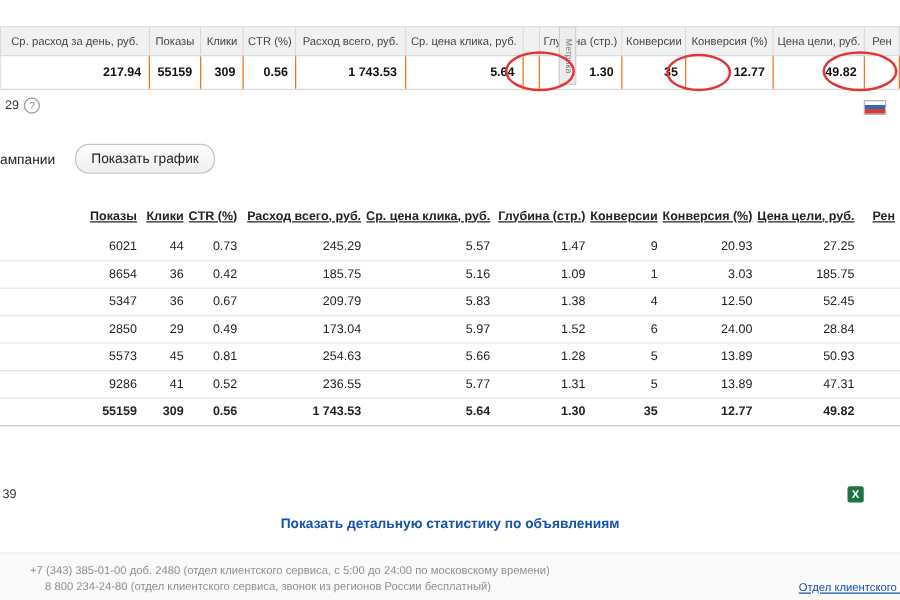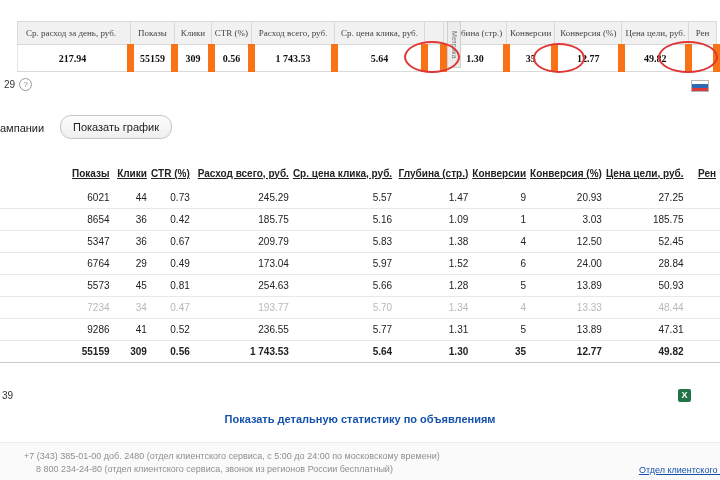--- a/index.html
+++ b/index.html
@@ -7,33 +7,33 @@
     position:relative;
     width:720px;height:480px;
     overflow:hidden;
     background:#fff;
     font-family:"Liberation Sans", sans-serif;
     color:#222;
   }
   table{border-collapse:collapse;table-layout:fixed;}
 
   
-  .summary-wrap{position:absolute;top:21px;left:17px;font-family:Liberation Serif, serif;}
+  .summary-wrap{position:absolute;top:21px;left:0;}
   .summary th{
     font-size:9px;font-weight:normal;color:#444;
     background:#f1f1f1;border:1px solid #d9d9d9;
     padding:3px 3px;text-align:center;height:16px;
     overflow:hidden;white-space:nowrap;
   }
   .summary th.first{text-align:left;padding-left:8px;}
   .summary td{
     font-size:10px;font-weight:bold;color:#111;
-    border-left:1px solid #e6e6e6;border-right:7px solid #f97316;
+    border-left:1px solid #e6e6e6;border-right:1px solid #f97316;
     border-bottom:1px solid #d9d9d9;
-    padding:6px 6px;text-align:center;height:14px;
+    padding:6px 6px;text-align:right;height:14px;
     white-space:nowrap;overflow:hidden;
   }
   .metrika-tab{
     position:absolute;top:21px;left:447px;width:14px;height:47px;
     background:#ececec;border:1px solid #cfcfcf;box-sizing:border-box;
     writing-mode:vertical-rl;font-size:7px;color:#777;
     display:flex;align-items:center;justify-content:center;
     overflow:hidden;cursor:pointer;
   }
 
@@ -234,53 +234,41 @@
       <td>0.67</td>
       <td>209.79</td>
       <td>5.83</td>
       <td>1.38</td>
       <td>4</td>
       <td>12.50</td>
       <td>52.45</td>
       <td></td>
     </tr>
     <tr class="r">
-      <td>6764</td>
+      <td>2850</td>
       <td>29</td>
       <td>0.49</td>
       <td>173.04</td>
       <td>5.97</td>
       <td>1.52</td>
       <td>6</td>
       <td>24.00</td>
       <td>28.84</td>
       <td></td>
     </tr>
     <tr class="r">
       <td>5573</td>
       <td>45</td>
       <td>0.81</td>
       <td>254.63</td>
       <td>5.66</td>
       <td>1.28</td>
       <td>5</td>
       <td>13.89</td>
       <td>50.93</td>
-      <td></td>
-    </tr>
-    <tr class="r muted">
-      <td>7234</td>
-      <td>34</td>
-      <td>0.47</td>
-      <td>193.77</td>
-      <td>5.70</td>
-      <td>1.34</td>
-      <td>4</td>
-      <td>13.33</td>
-      <td>48.44</td>
       <td></td>
     </tr>
     <tr class="r">
       <td>9286</td>
       <td>41</td>
       <td>0.52</td>
       <td>236.55</td>
       <td>5.77</td>
       <td>1.31</td>
       <td>5</td>

